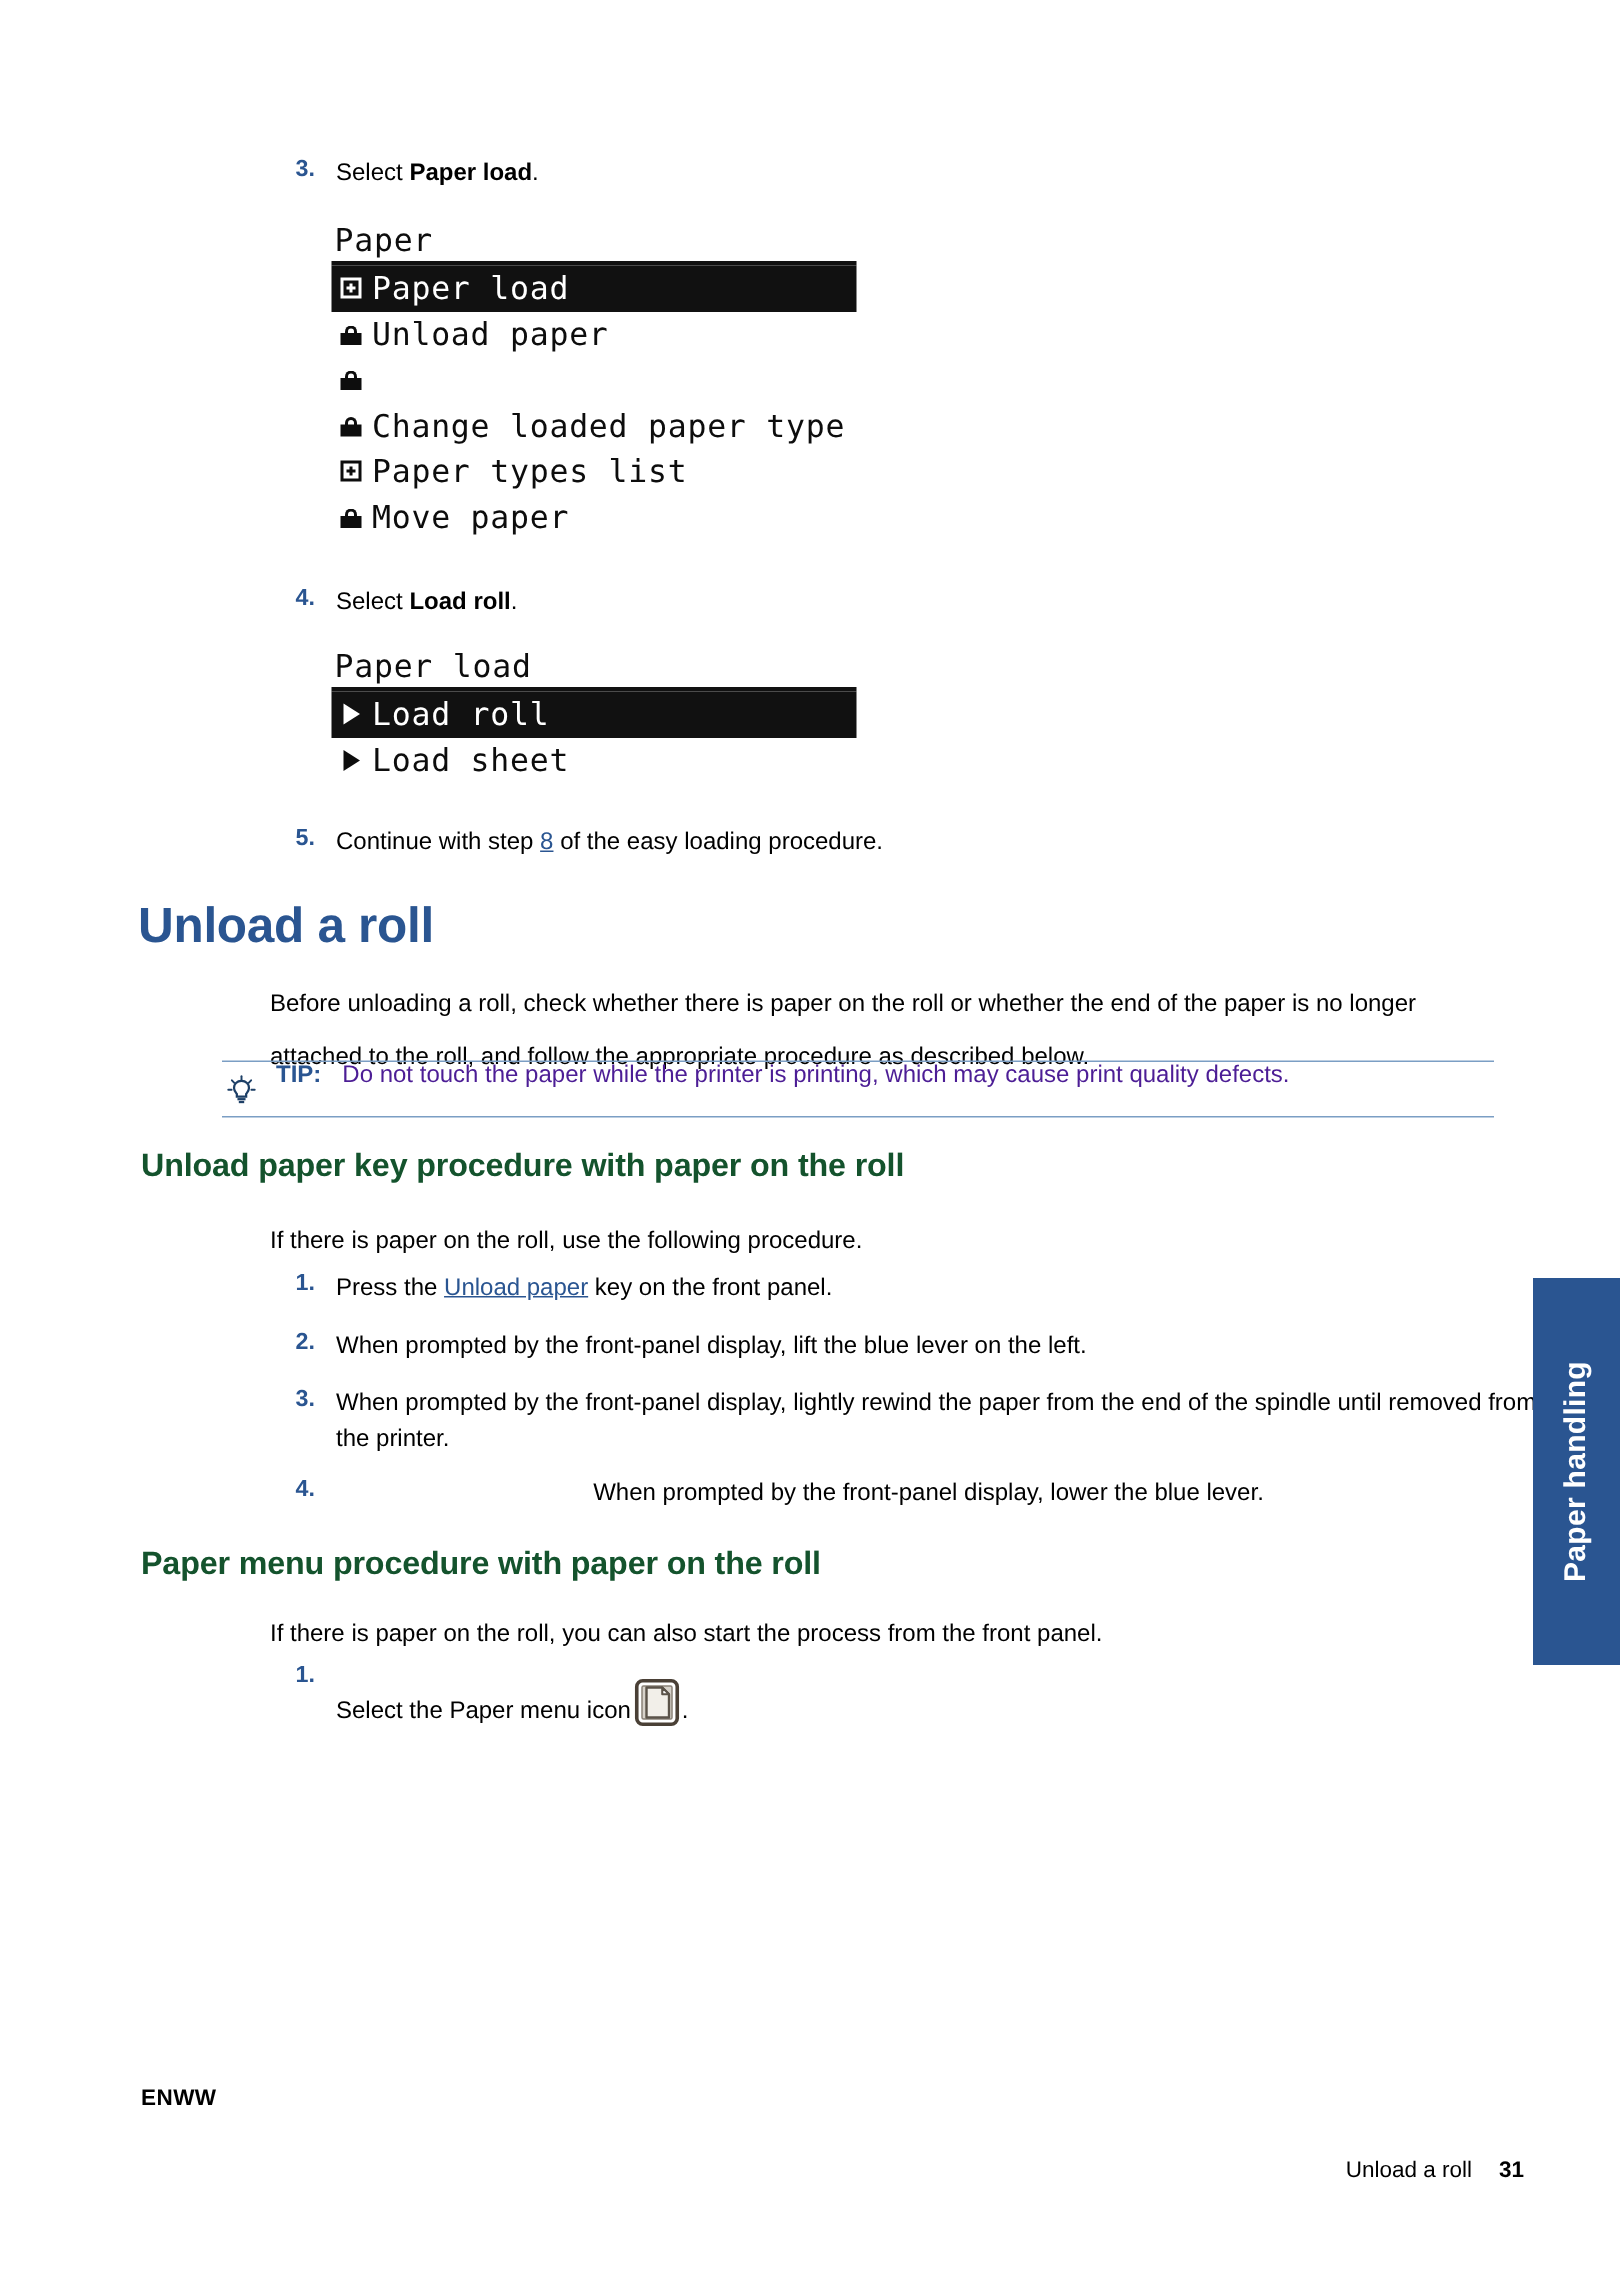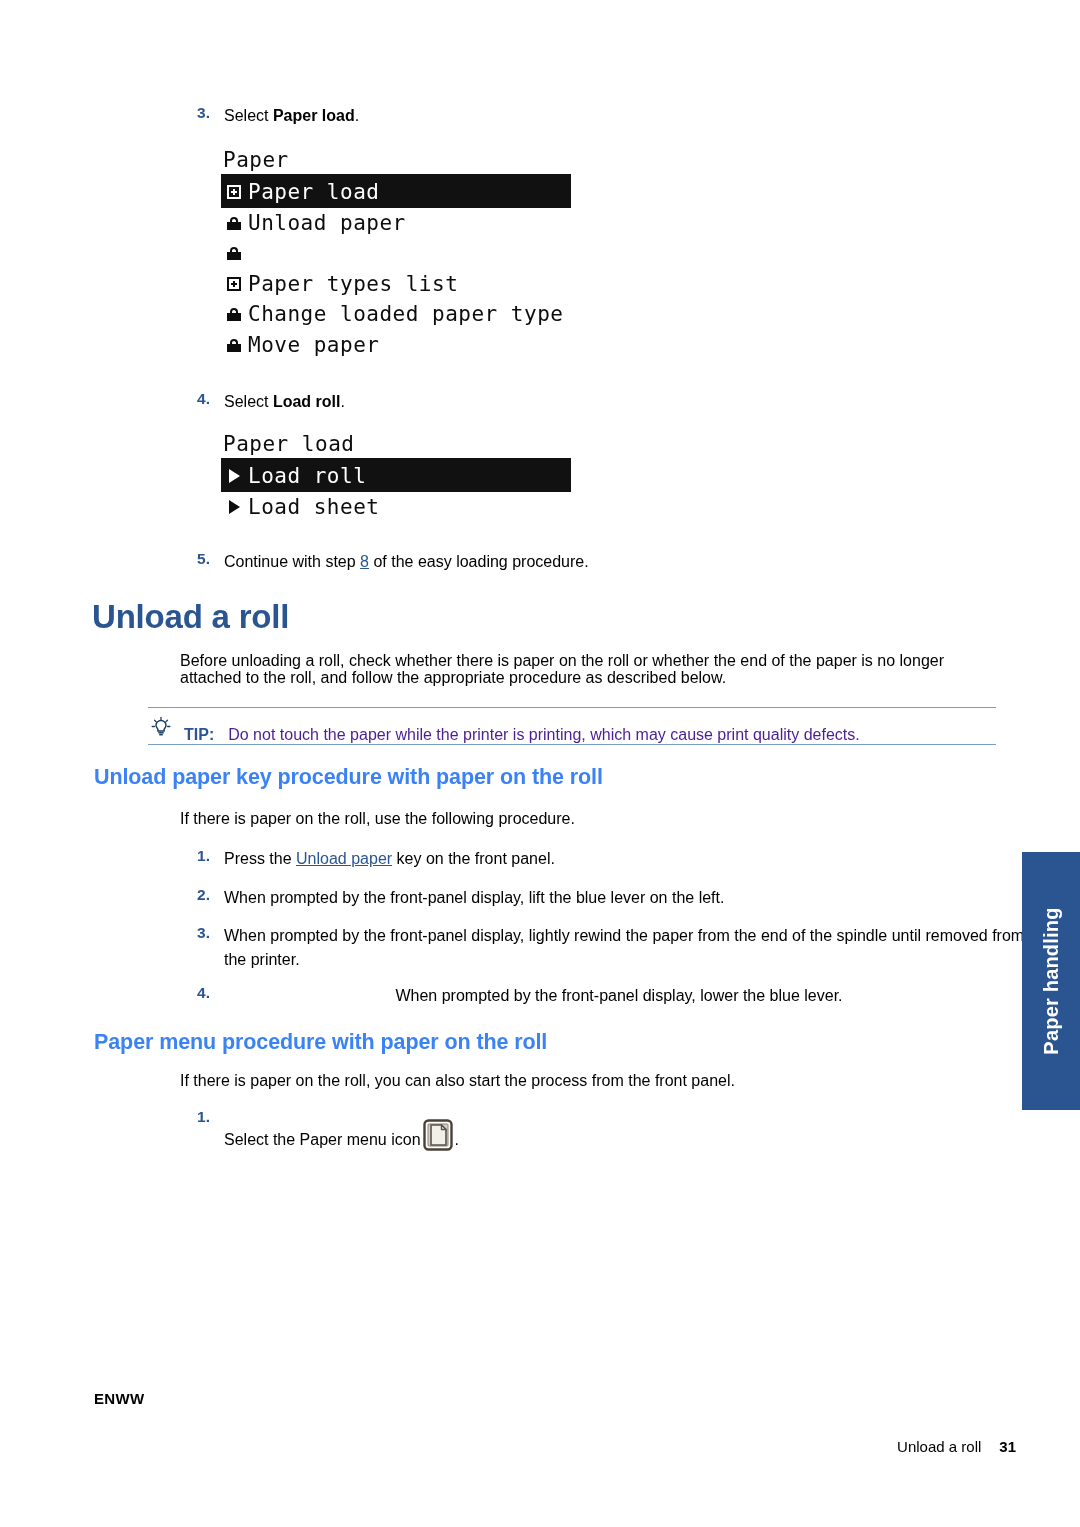--- a/index.html
+++ b/index.html
@@ -64,34 +64,34 @@
     left: 46px;
     top: 0;
     font-size: 16px;
     line-height: 24px;
     color: #000;
   }
 
   .body-text {
     position: absolute;
     font-size: 16px;
-    line-height: 17px;
+    line-height: 35px;
     color: #000;
   }
 
   .h1 {
     position: absolute;
     color: #2a5591;
     font-size: 33px;
     font-weight: bold;
     letter-spacing: -0.2px;
   }
   .h2 {
     position: absolute;
-    color: #3b82f6;
+    color: #14532d;
     font-size: 21.5px;
     font-weight: bold;
     letter-spacing: -0.1px;
   }
 
   b.strong { font-weight: bold; }
   .link {
     color: #2a5591;
   }
   .link-u {
@@ -194,21 +194,21 @@
   }
   .tip-rule {
     height: 1px;
     background: #7b9ec4;
     width: 100%;
   }
   .tip-inner {
     position: relative;
     height: 36px;
     display: flex;
-    align-items: flex-end;
+    align-items: flex-start;
   }
   .tip-bulb {
     position: absolute;
     left: 2px;
     top: 8px;
     width: 22px;
     height: 22px;
   }
   .tip-label {
     margin-left: 36px;
@@ -274,27 +274,27 @@
     <div class="lcd-row">
       <span class="lcd-ico"><span class="ico-lock"></span></span>
       <span>Unload paper</span>
     </div>
 
     <div class="lcd-row">
       <span class="lcd-ico"><span class="ico-lock"></span></span>
     </div>
 
     <div class="lcd-row">
+      <span class="lcd-ico"><span class="ico-lock"></span></span>
+      <span>Change loaded paper type</span>
+    </div>
+
+    <div class="lcd-row">
       <span class="lcd-ico"><span class="ico-boxplus"></span></span>
       <span>Paper types list</span>
-    </div>
-
-    <div class="lcd-row">
-      <span class="lcd-ico"><span class="ico-lock"></span></span>
-      <span>Change loaded paper type</span>
     </div>
 
     <div class="lcd-row">
       <span class="lcd-ico"><span class="ico-lock"></span></span>
       <span>Move paper</span>
     </div>
   </div>
 
   <div class="num-item" style="left:178px; top:390px; width:560px;">
     <span class="num">4.</span>

